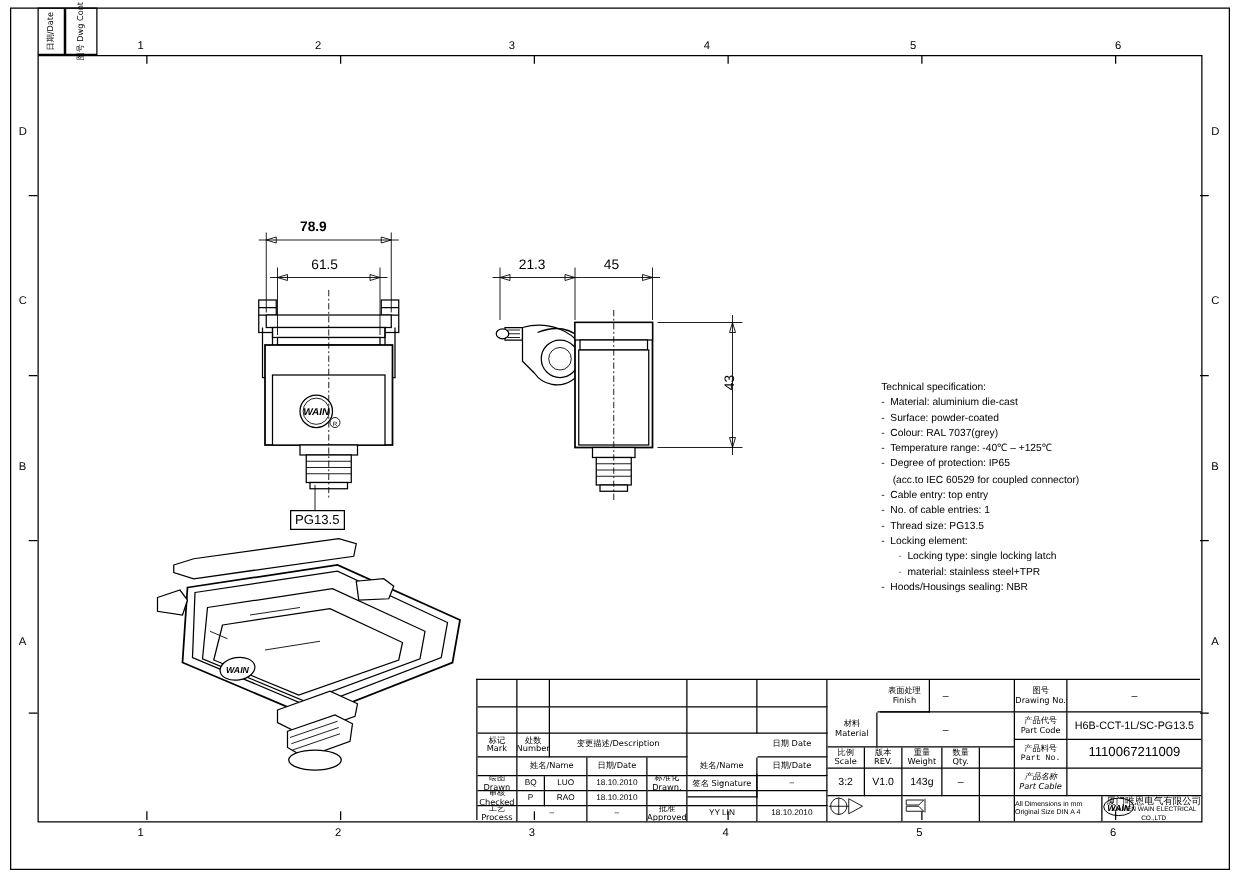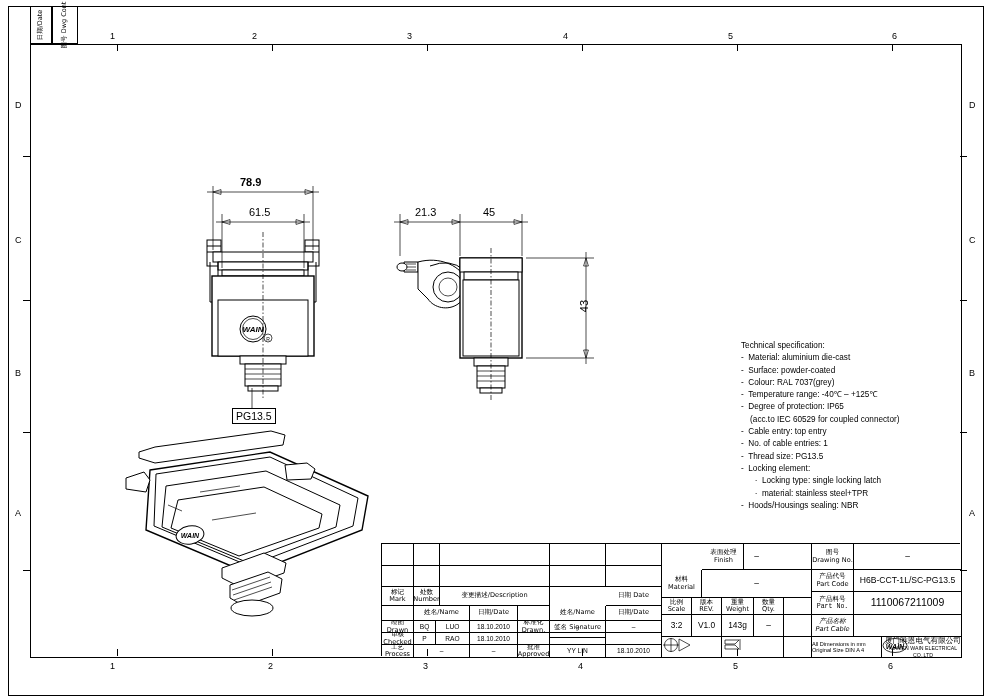--- a/index.html
+++ b/index.html
@@ -217,21 +217,21 @@
     </g>
   </svg>
 
   <div class="dimtxt" style="left:240px;top:176px;font-weight:bold;">78.9</div>
   <div class="dimtxt" style="left:249px;top:206px;">61.5</div>
   <div class="dimtxt" style="left:415px;top:206px;">21.3</div>
   <div class="dimtxt" style="left:483px;top:206px;">45</div>
   <div class="dimtxt v" style="left:578px;top:300px;transform:rotate(-90deg);">43</div>
   <div class="boxtxt" style="left:232px;top:408px;">PG13.5</div>
 
-  <div class="spec" style="top:340px;margin-left:36px;">Technical specification:
+  <div class="spec" style="top:304px;">Technical specification:
 -  Material: aluminium die-cast
 -  Surface: powder-coated
 -  Colour: RAL 7037(grey)
 -  Temperature range: -40℃ – +125℃
 -  Degree of protection: IP65
     (acc.to IEC 60529 for coupled connector)
 -  Cable entry: top entry
 -  No. of cable entries: 1
 -  Thread size: PG13.5
 -  Locking element:

